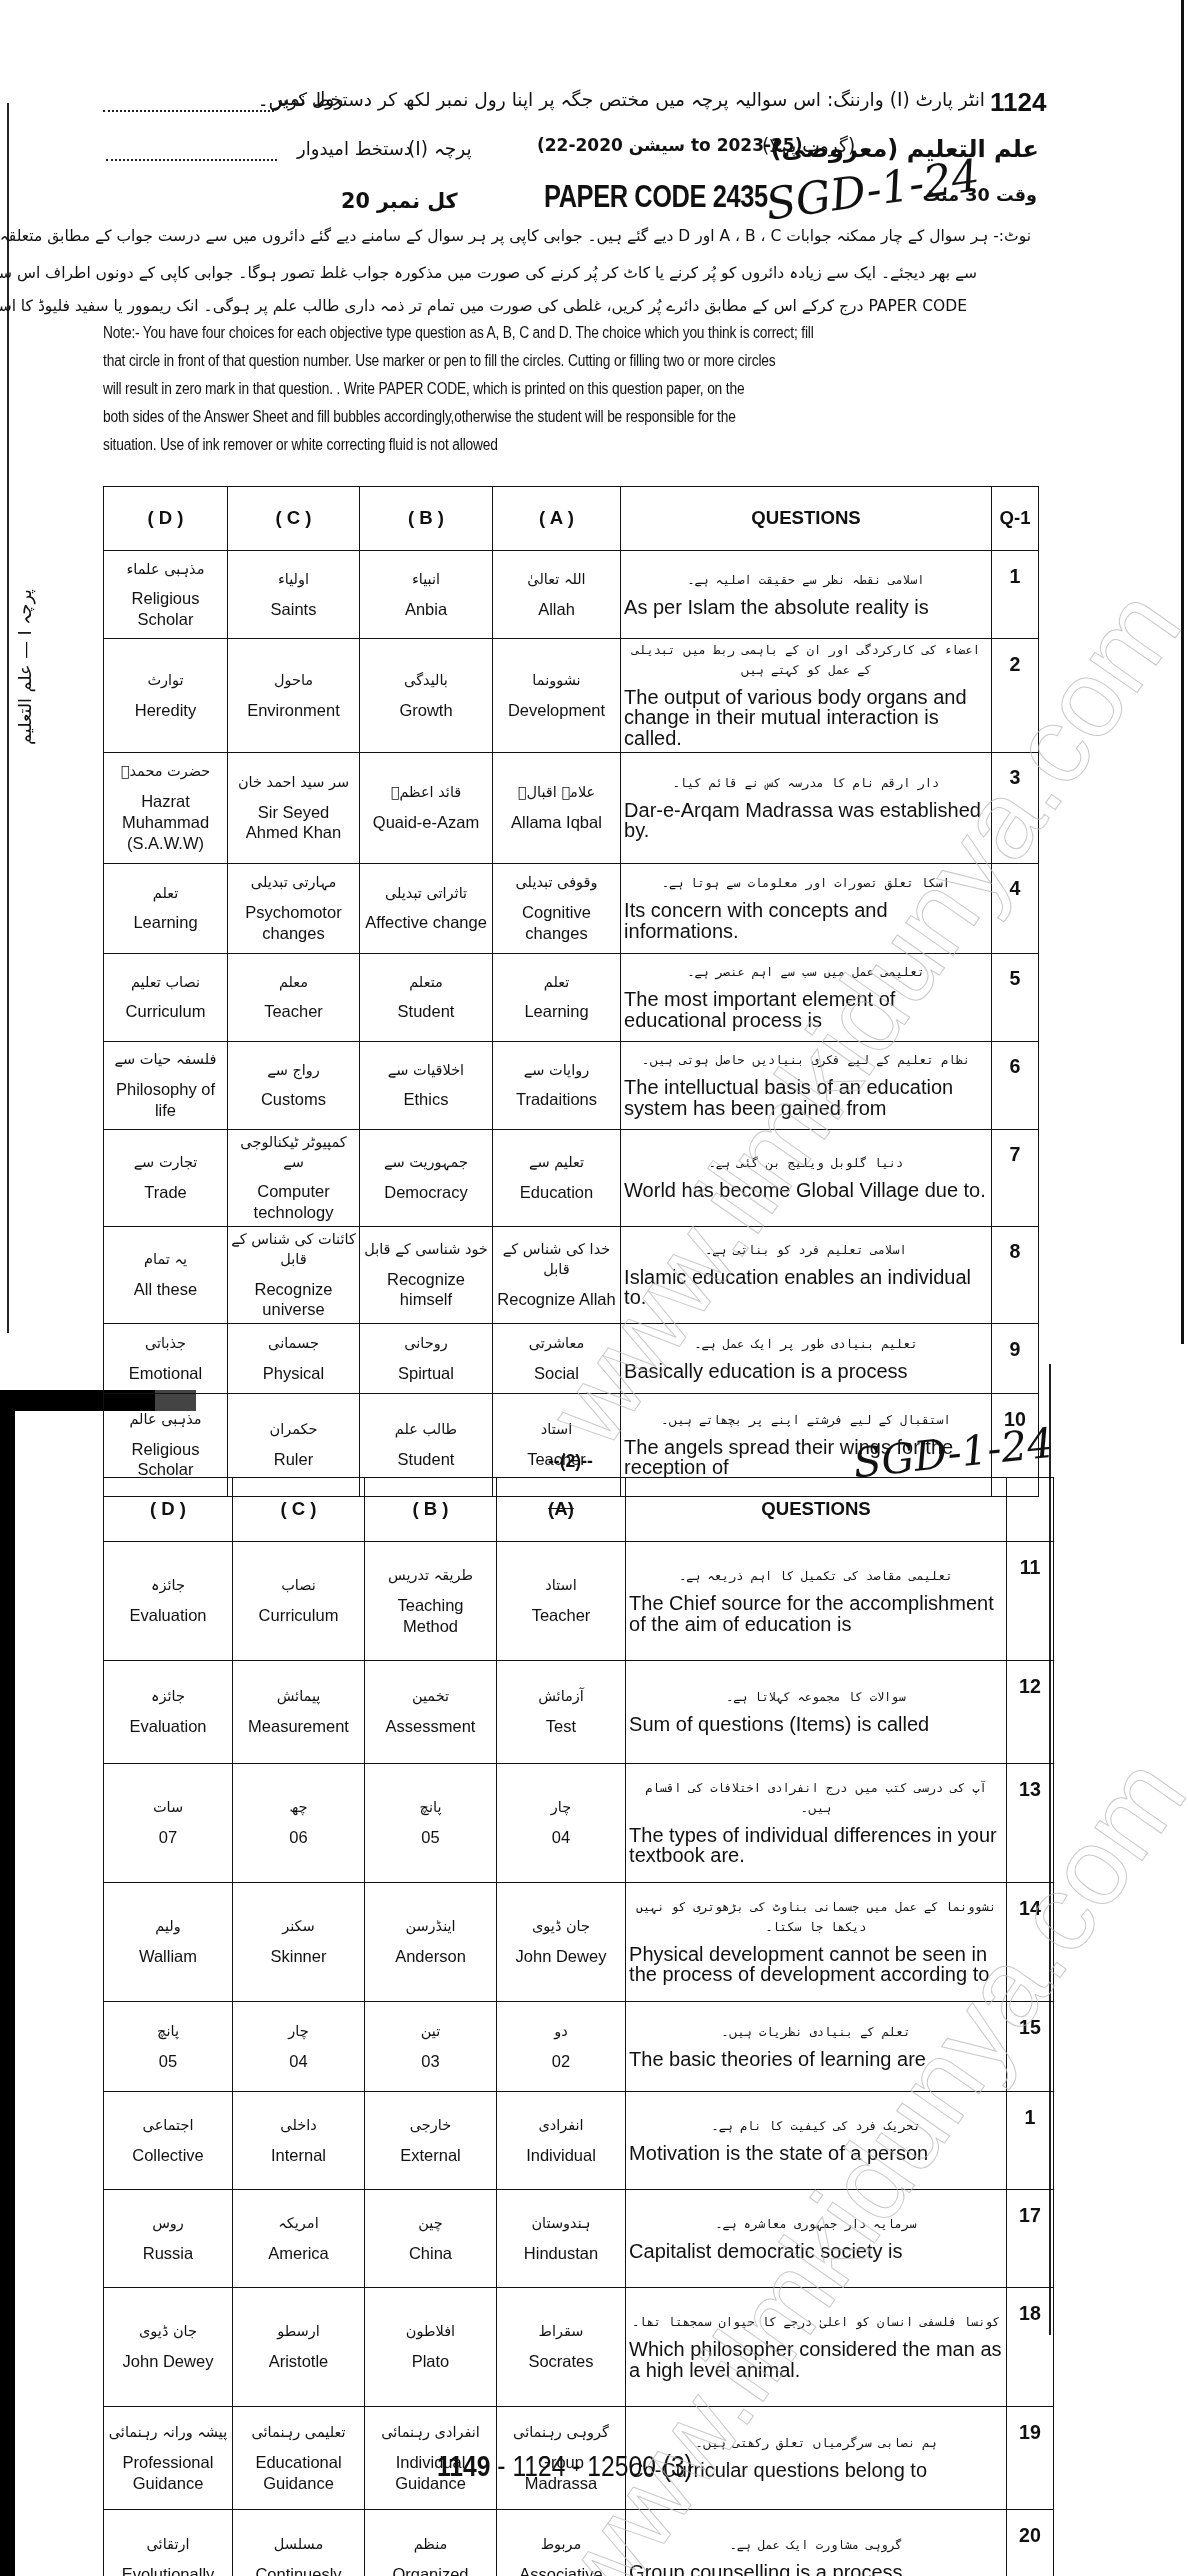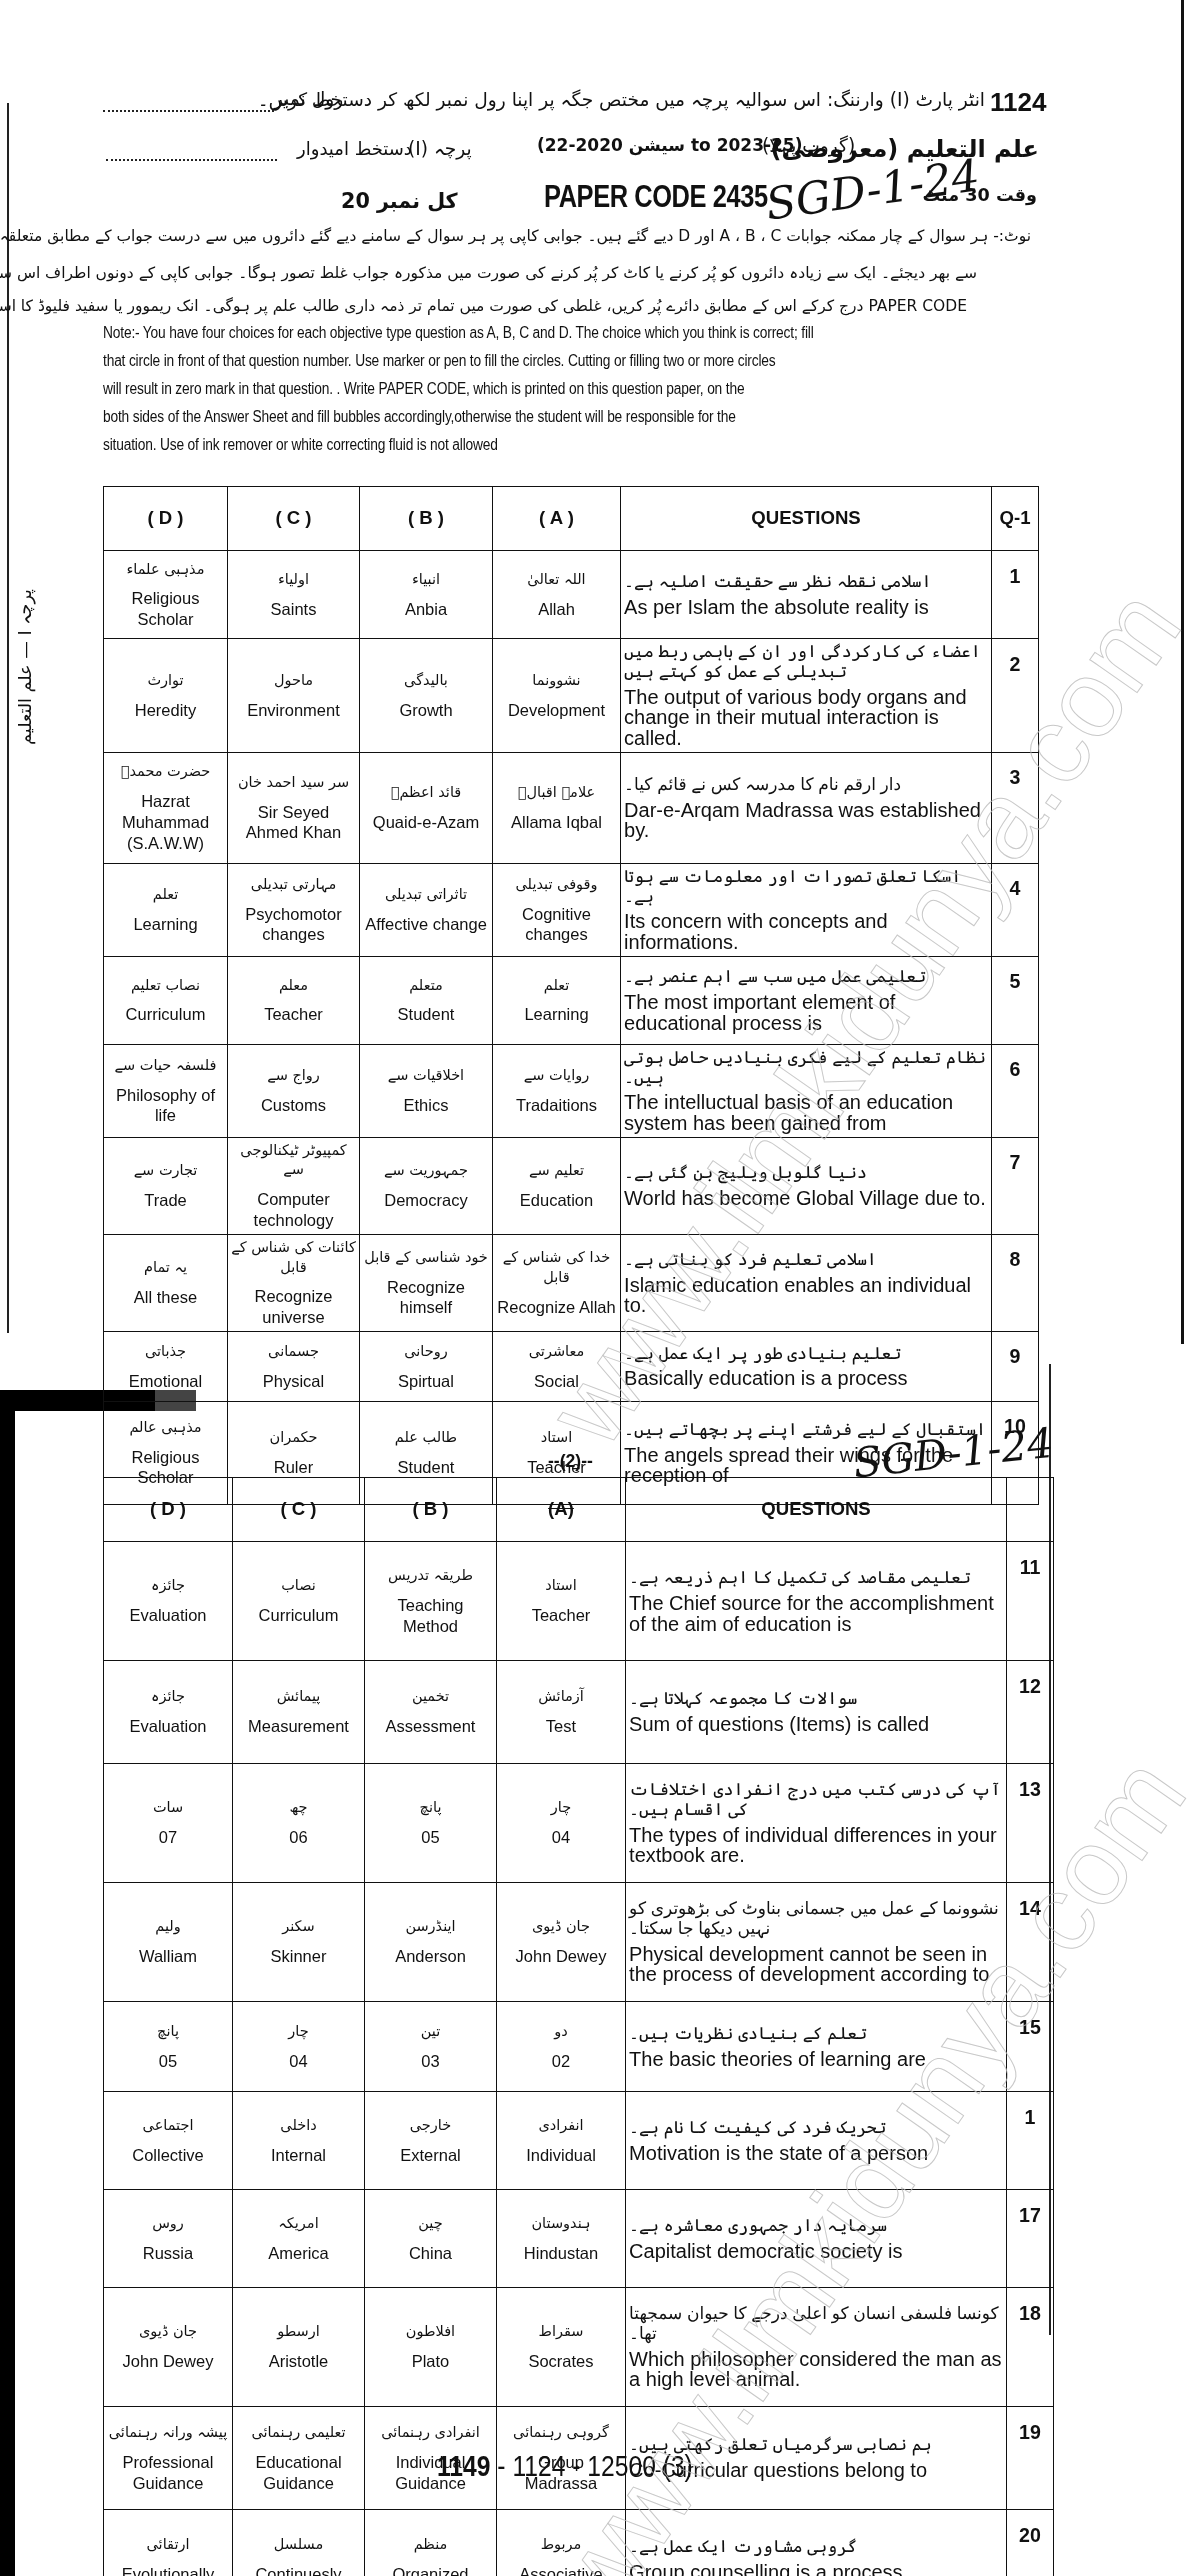--- a/index.html
+++ b/index.html
@@ -27,22 +27,22 @@
 
   
   table.mcq { position:absolute; border-collapse:collapse; table-layout:fixed; }
   table.mcq td, table.mcq th { border:1.6px solid #111; text-align:center; vertical-align:middle;
          font-size:16.5px; font-weight:normal; padding:3.1px 3.1px; line-height:20.7px; }
   table.mcq th { font-weight:bold; font-size:18.6px; height:57px; }
   table.mcq td.q { text-align:left; vertical-align:middle; }
   table.mcq td.num { font-weight:bold; font-size:19.6px; vertical-align:top; padding-top:14.5px; }
   .opt-ur { display:block; direction:rtl; font-family:"DejaVu Sans", sans-serif; font-size:14.5px;
             line-height:19.6px; margin-bottom:9.3px; }
-  .q-ur { display:block; direction:rtl; text-align:left; font-family:Liberation Sans, sans-serif;
-          font-size:17px; line-height:19.6px; margin-bottom:5.2px; }
+  .q-ur { display:block; direction:rtl; text-align:center; font-family:Liberation Mono, monospace;
+          font-size:12px; line-height:19.6px; margin-bottom:5.2px; }
   .q-en { display:block; font-size:20px; line-height:20.7px; }
 
   .watermark { position:absolute; font-size:109px; font-family:"Liberation Sans", sans-serif;
                color:transparent; -webkit-text-stroke:1px #bbb; transform:rotate(-55deg);
                transform-origin:left top; white-space:nowrap; pointer-events:none; opacity:0.8; }
 </style>
 </head>
 <body>
 
 <div class="abs" id="page1-left-edge"></div>

